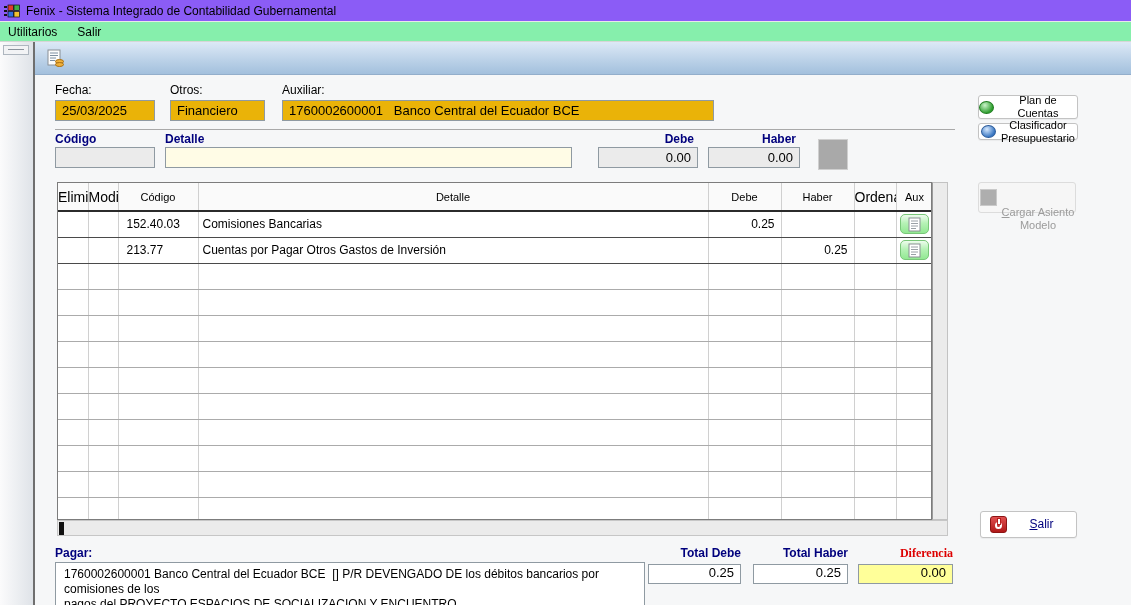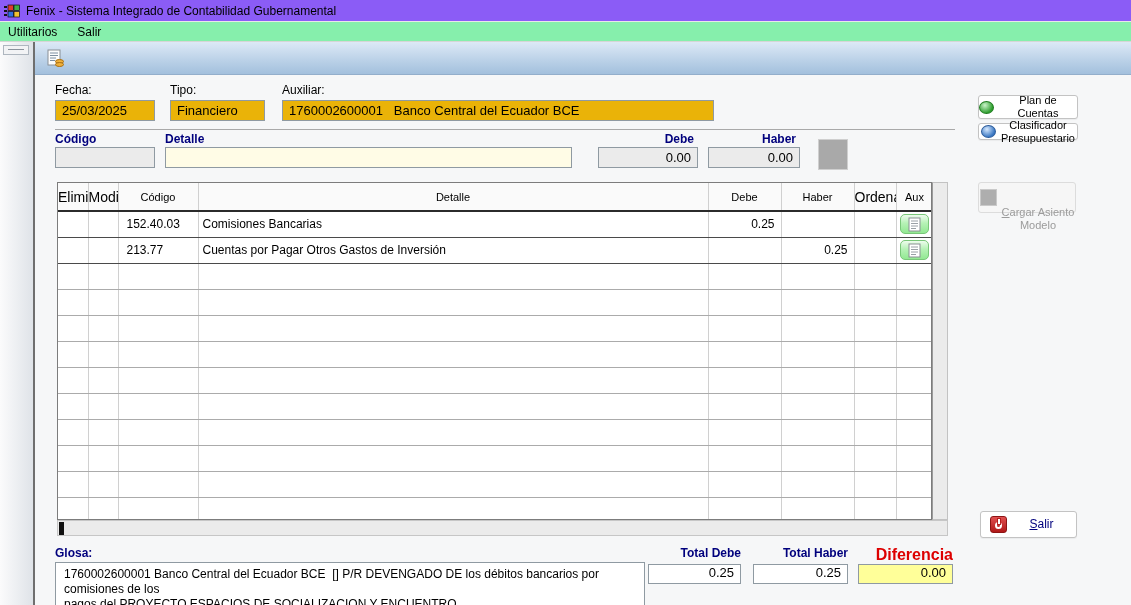--- a/index.html
+++ b/index.html
@@ -18,21 +18,21 @@
   #client { left:0; top:42px; width:1131px; height:563px; background:#f6f7f8; }
   #left-strip { left:0; top:42px; width:33px; height:563px; background:linear-gradient(90deg,#fbfbfc,#dfe3e8); }
   #left-grip { left:3px; top:45px; width:26px; height:10px; background:#f2f3f5; border:1px solid #aeb6bf; }
   #left-grip div { margin:3px 4px 0 4px; border-top:1px solid #8a929c; }
   #vline { left:33px; top:42px; width:2px; height:563px; background:#6f6f6f; }
   #toolbar { left:35px; top:42px; width:1096px; height:33px; background:linear-gradient(180deg,#dde9f6 0%,#bcd2e8 55%,#a3c0dd 100%); border-bottom:1px solid #93aecb; }
 
   
   .lbl { font-size:12px; color:#000000; }
   .lbl-b { font-size:12px; color:#00007d; font-weight:bold; }
-  .lbl-red { font-size:16px; color:#dd0000; font-weight:bold; }
+  .lbl-red { font-size:12px; color:#dd0000; font-weight:bold;font-family:Liberation Serif, serif; }
   .field { border:1px solid #8f9aa2; background:#ffffff; font-family:"Liberation Sans", sans-serif;
            font-size:13px; color:#000; padding:0 6px; height:21px; width:100%; white-space:pre; outline:none; }
   .cyan  { background:#eab308; }
   .cream { background:#fffce6; }
   .grayf { background:#ebebeb; }
   .tright{ text-align:right; }
 
   .sep-line { height:1px; background:#a9a9a9; }
 
   
@@ -115,21 +115,21 @@
       <ellipse cx="13.5" cy="15.5" rx="4" ry="2" fill="#f0b13c" stroke="#a96f12"></ellipse>
     </svg>
   </span>
 </div>
 
 <span class="abs lbl" style="left:55px; top:83px;">Fecha:</span>
 <div class="abs" style="left:55px; top:100px; width:100px;">
   <input class="field cyan" value="25/03/2025" style="">
 </div>
 
-<span class="abs lbl" style="left:170px; top:83px;">Tipo:</span>
+<span class="abs lbl" style="left:170px; top:83px;">Otros:</span>
 <div class="abs" style="left:170px; top:100px; width:95px;">
   <input class="field cyan" value="Financiero" style="">
 </div>
 
 <span class="abs lbl" style="left:282px; top:83px;">Auxiliar:</span>
 <div class="abs" style="left:282px; top:100px; width:432px;">
   <input class="field cyan" value="1760002600001   Banco Central del Ecuador BCE" style="">
 </div>
 
 <div class="abs sep-line" style="left:55px; top:129px; width:900px;"></div>
@@ -336,21 +336,21 @@
 </div>
 
 <div class="abs side-btn" style="left:980px; top:511px; width:97px; height:27px; justify-content:flex-start; padding-left:9px; gap:0;">
   <span class="pwr">
       <span class="ring"></span>
       <span class="bar"></span>
     </span>
   <span class="txt" style="flex:1; text-align:center; font-size:12px; color:#00007d;"><span class="mn">S</span><span>alir</span></span>
 </div>
 
-<span class="abs lbl-b" style="left:55px; top:546px;">Glosa:</span>
+<span class="abs lbl-b" style="left:55px; top:546px;">Pagar:</span>
 <div class="abs" id="glosa-box" style="left:55px; top:562px; width:590px; height:50px;">1760002600001 Banco Central del Ecuador BCE  [] P/R DEVENGADO DE los débitos bancarios por comisiones de los
 pagos del PROYECTO ESPACIOS DE SOCIALIZACION Y ENCUENTRO .</div>
 
 <span class="abs lbl-b" style="left:648px; top:546px; width:93px; text-align:right; display:inline-block;">Total Debe</span>
 <div class="abs" style="left:648px; top:564px; width:93px;">
   <div class="tot-field">0.25</div>
 </div>
 
 <span class="abs lbl-b" style="left:753px; top:546px; width:95px; text-align:right; display:inline-block;">Total Haber</span>
 <div class="abs" style="left:753px; top:564px; width:95px;">

